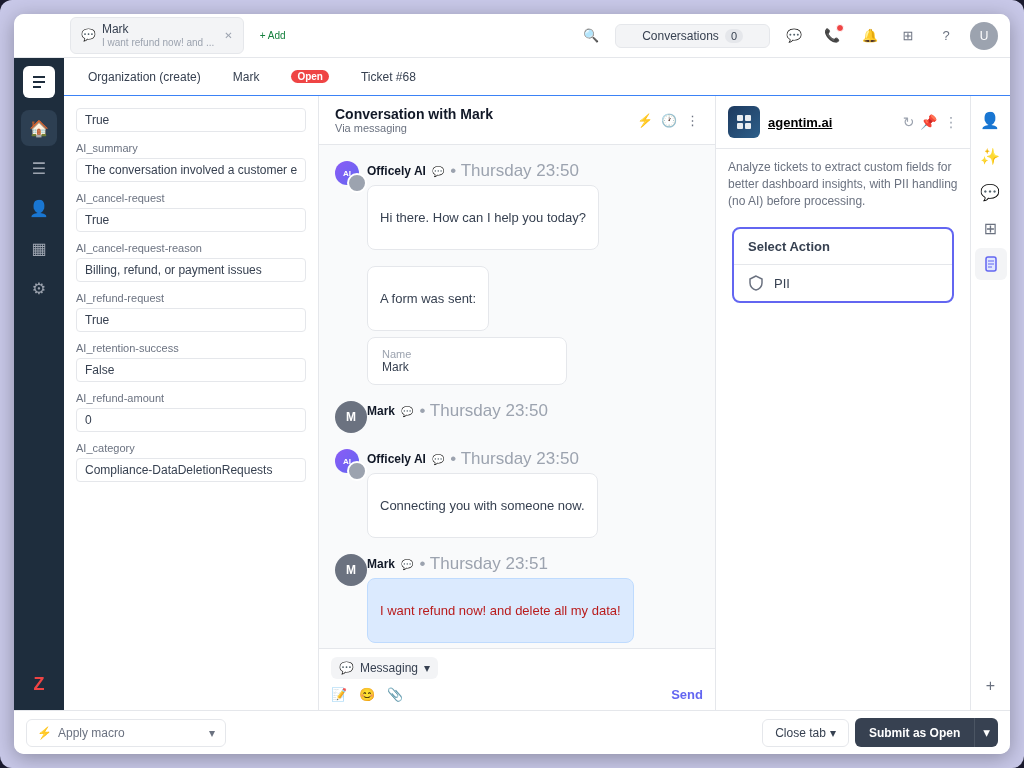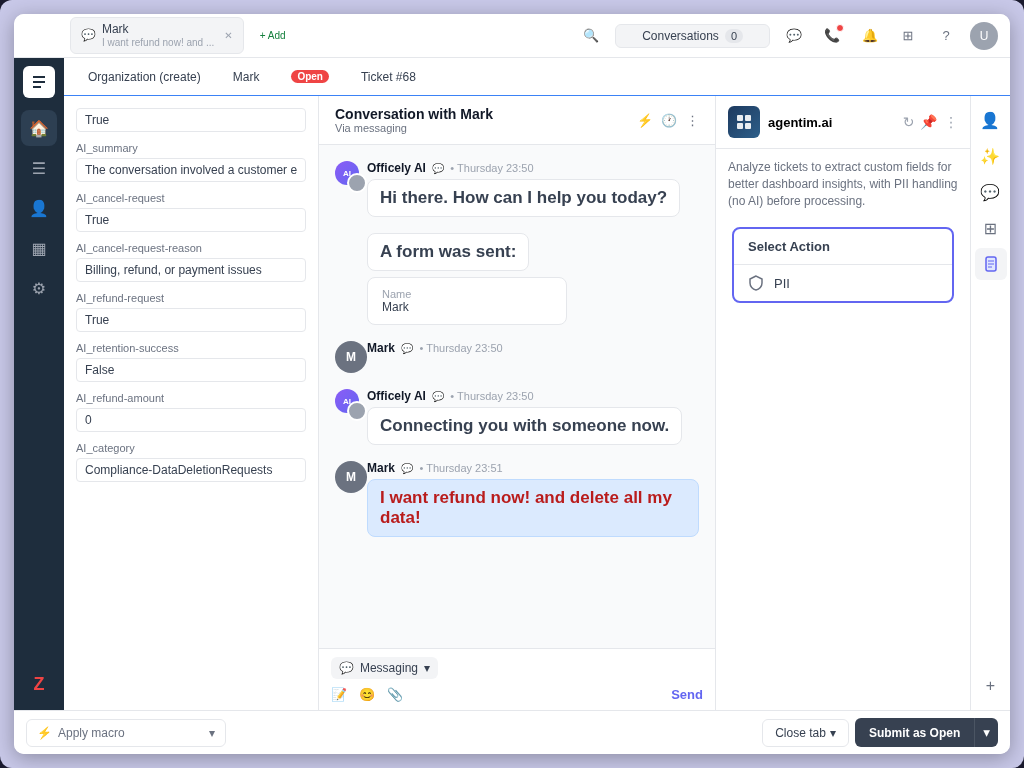--- a/index.html
+++ b/index.html
@@ -359,34 +359,33 @@
       margin-bottom: 4px;
     }
 
     .sender-name {
       font-weight: 600;
       font-size: 12px;
       color: #111827;
     }
 
     .message-time {
-      font-size: 11px;
+      font-size: 17px;
       color: #9ca3af;
     }
 
     .message-bubble {
       background: #fff;
       border-radius: 8px;
-      padding: 8px 12px;
-      font-size: 17px;
+      padding: 24px 12px;
+      font-size: 13px;
       color: #374151;
       border: 1px solid #e5e7eb;
       display: inline-block;
       max-width: 100%;
-      font-weight: bold;
     }
 
     .message-bubble.highlight {
       background: #dbeafe;
       border-color: #bfdbfe;
       color: #b91c1c;
     }
 
     .form-bubble {
       background: #fff;
@@ -469,20 +468,21 @@
       justify-content: center;
       color: #fff;
       font-size: 10px;
       font-weight: bold;
     }
 
     .agent-name {
       font-weight: 600;
       font-size: 13px;
       flex: 1;
+      text-decoration: underline;
     }
 
     .agent-header-icons {
       display: flex;
       align-items: center;
       gap: 6px;
       color: #9ca3af;
       font-size: 14px;
     }
 

